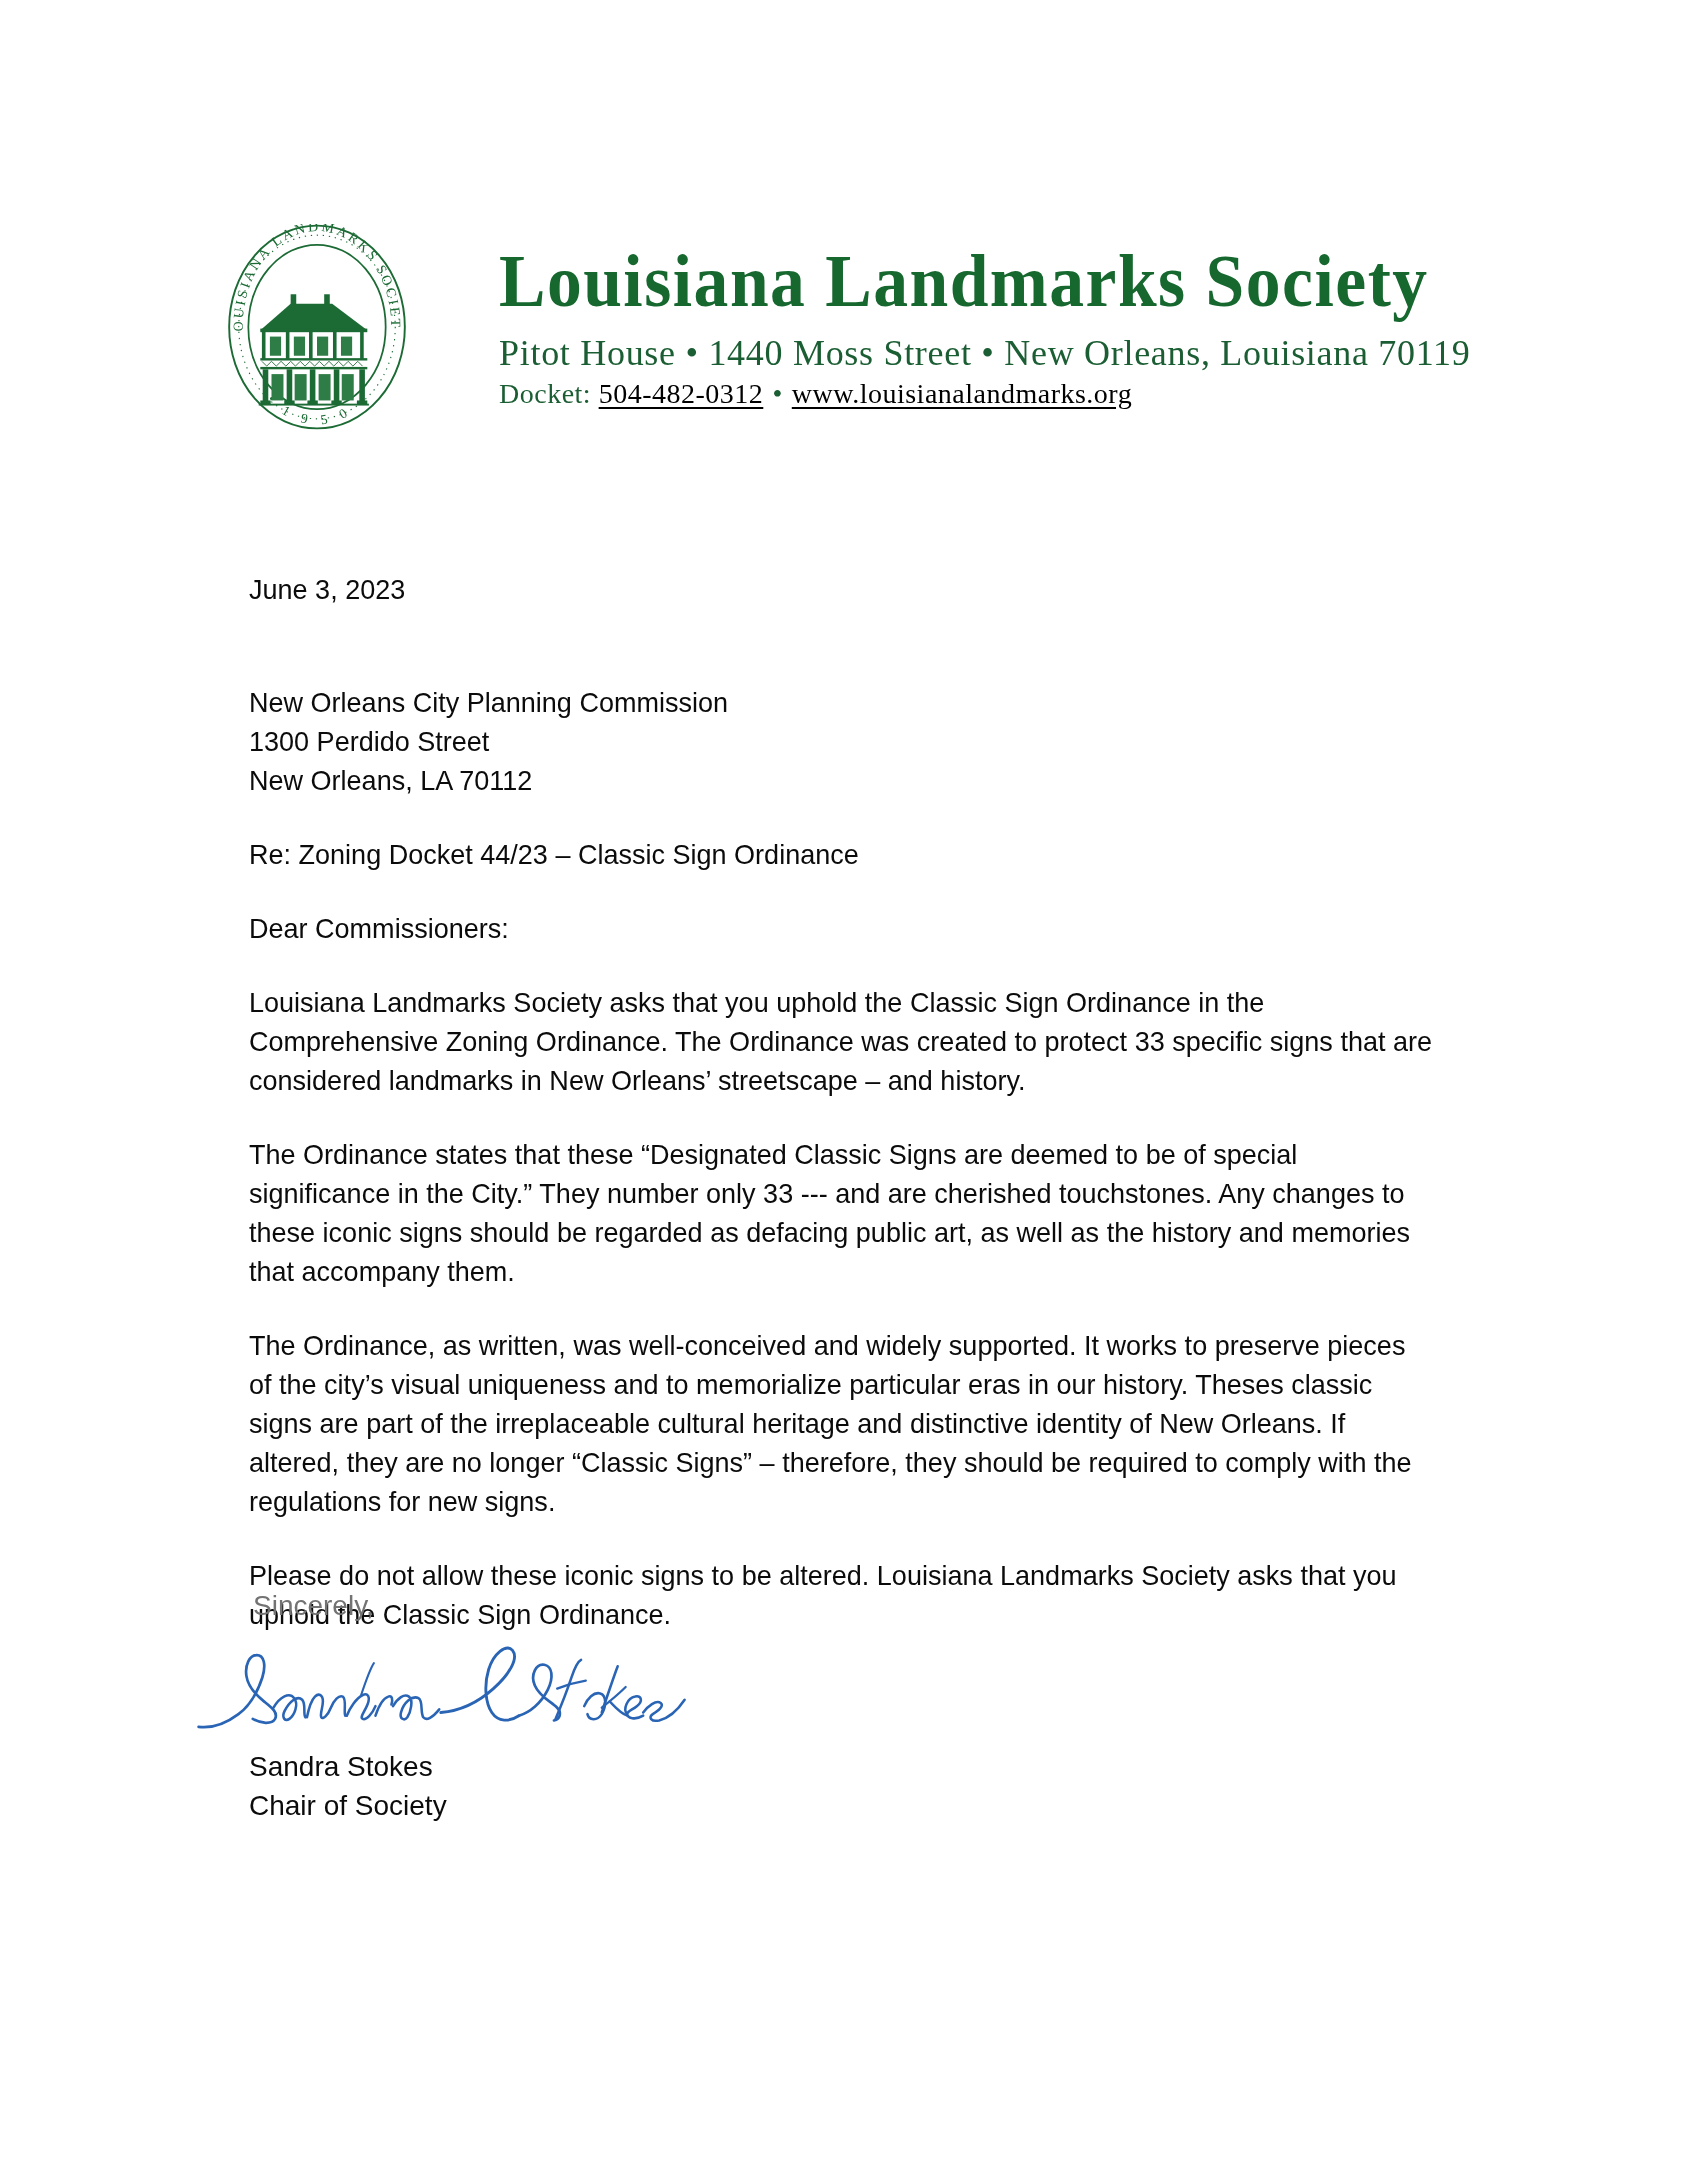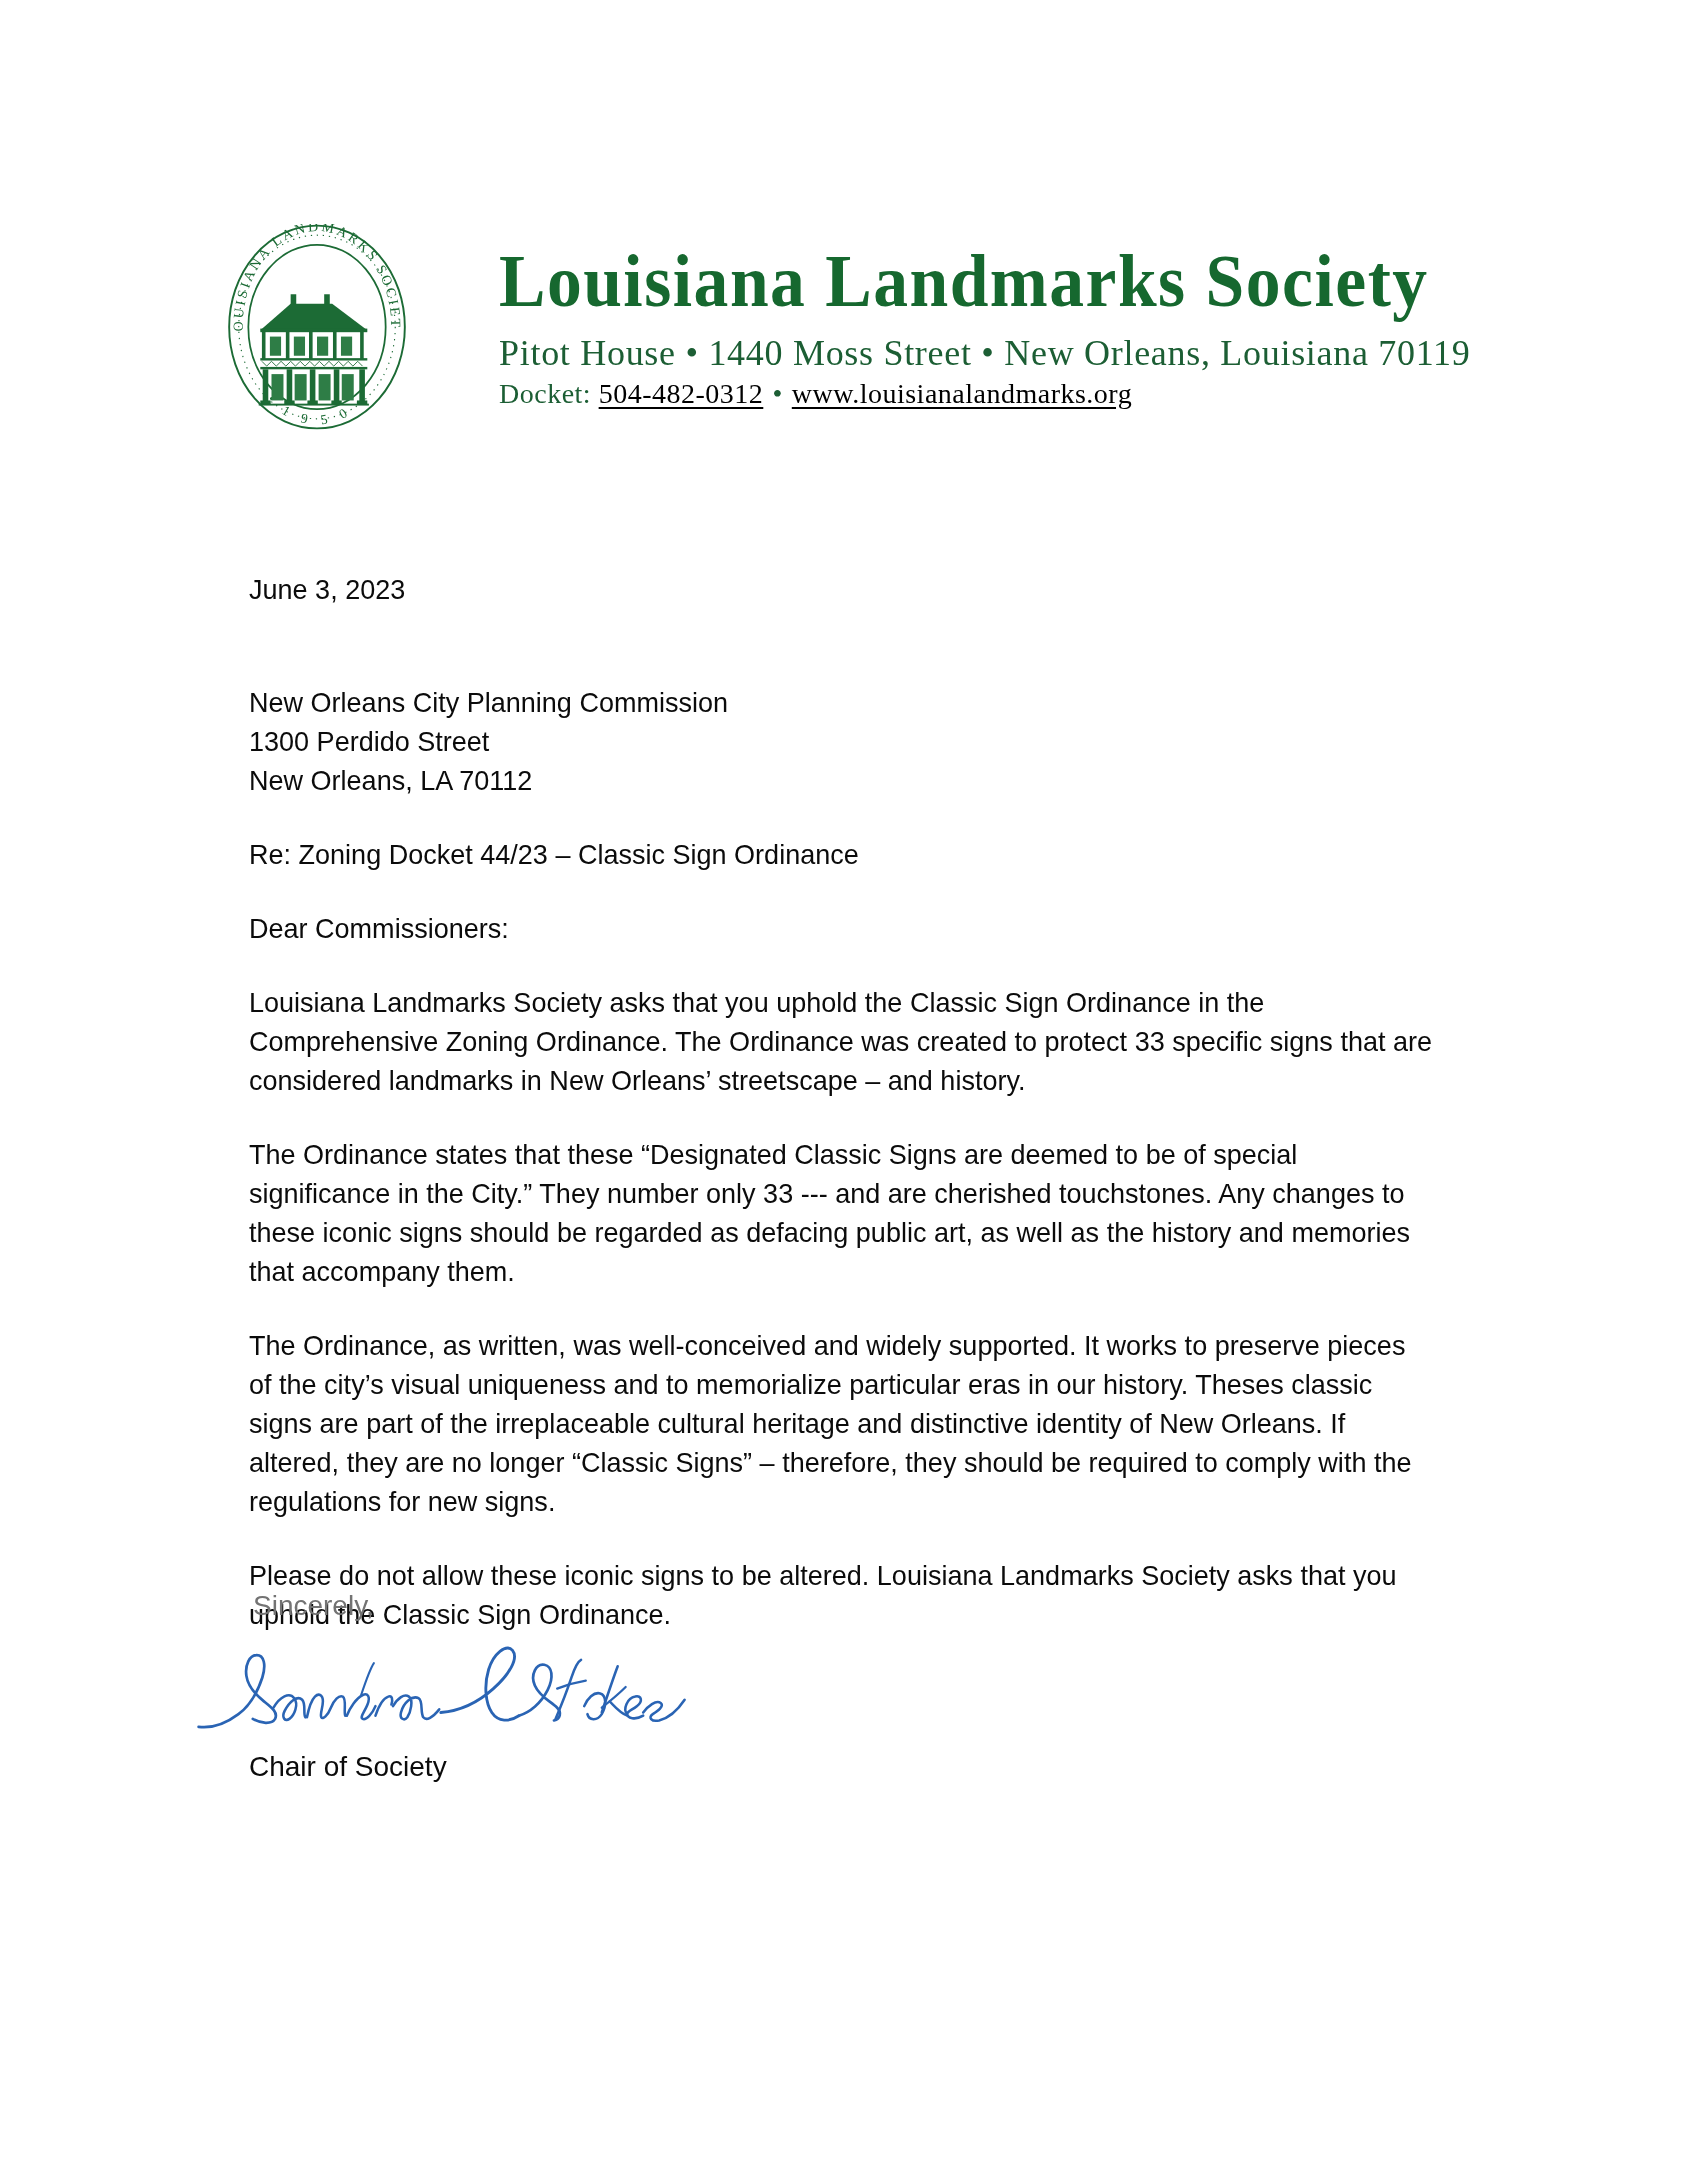--- a/index.html
+++ b/index.html
@@ -289,17 +289,18 @@
           <path d="M508 86 C 518 78, 530 68, 538 60" stroke-width="2.8"></path>
           <path d="M518 78 C 524 84, 530 92, 540 96" stroke-width="3.0"></path>
 
           <path d="M540 94 C 534 88, 540 74, 550 72 C 558 70, 560 78, 552 84 C 546 89, 540 90, 540 94 C 540 99, 550 102, 560 96" stroke-width="3.2"></path>
 
           <path d="M560 92 C 566 84, 576 76, 582 80 C 587 84, 578 90, 572 94 C 566 98, 570 104, 580 102 C 592 99, 604 88, 612 76" stroke-width="3.2"></path>
         </g>
       </svg>
     </div>
 
+    <p class="sig-name">Sandra Stokes</p>
     <p class="sig-name">Chair of Society</p>
   </div>
 
 </div>
 
 
 </body></html>

